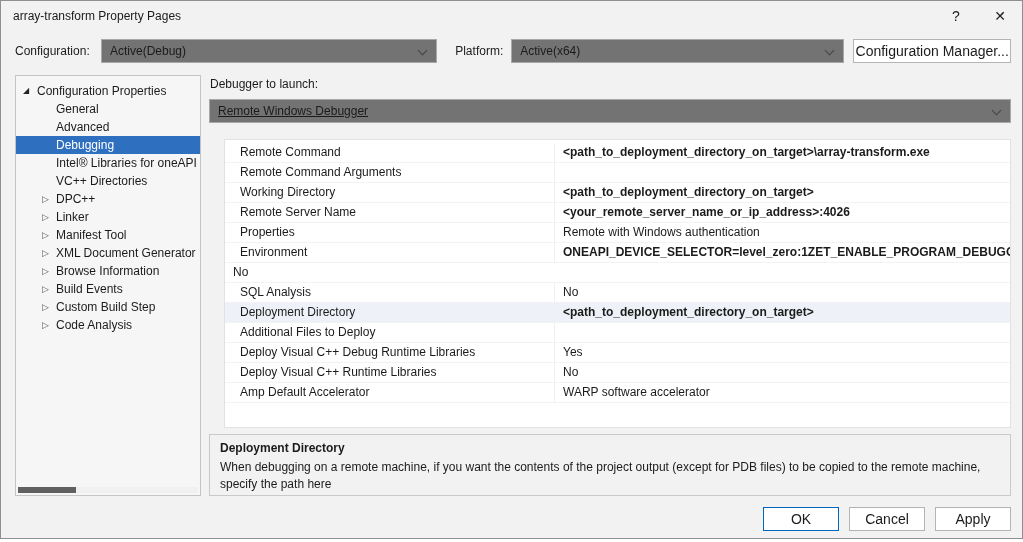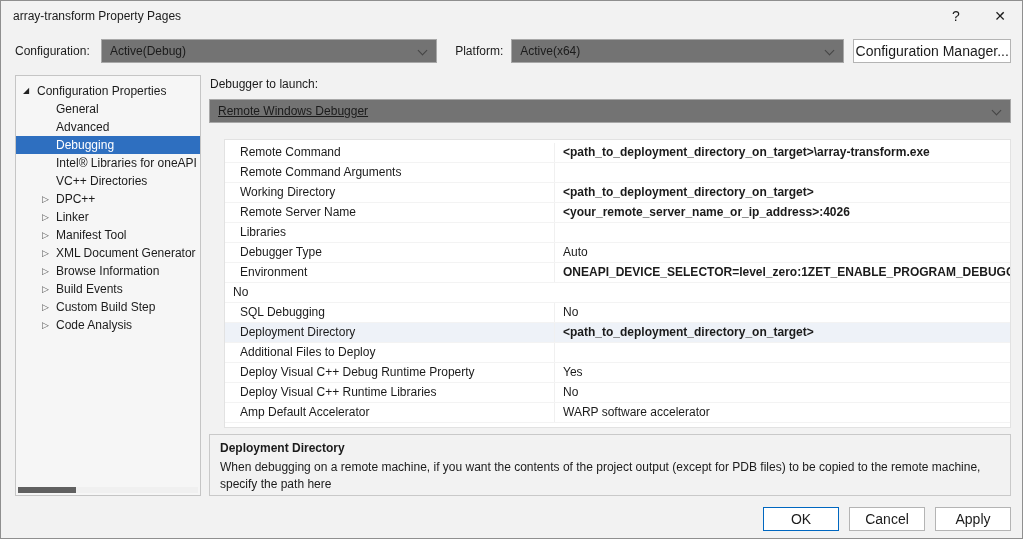--- a/index.html
+++ b/index.html
@@ -228,47 +228,44 @@
   </div>
           <div class="prop-row">
     <div class="prop-name">Working Directory</div>
     <div class="prop-value bold">&lt;path_to_deployment_directory_on_target&gt;</div>
   </div>
           <div class="prop-row">
     <div class="prop-name">Remote Server Name</div>
     <div class="prop-value bold">&lt;your_remote_server_name_or_ip_address&gt;:4026</div>
   </div>
           <div class="prop-row">
-    <div class="prop-name">Libraries</div>
-  </div>
-          <div class="prop-row">
-    <div class="prop-name">Debugger Type</div>
-    <div class="prop-value">Auto</div>
+    <div class="prop-name">Properties</div>
+    <div class="prop-value">Remote with Windows authentication</div>
   </div>
           <div class="prop-row">
     <div class="prop-name">Environment</div>
     <div class="prop-value bold">ONEAPI_DEVICE_SELECTOR=level_zero:1ZET_ENABLE_PROGRAM_DEBUGGING=1</div>
   </div>
           <div class="prop-row">
     <div class="prop-value">No</div>
   </div>
           <div class="prop-row">
-    <div class="prop-name">SQL Debugging</div>
+    <div class="prop-name">SQL Analysis</div>
     <div class="prop-value">No</div>
   </div>
           <div class="prop-row selected">
     <div class="prop-name">Deployment Directory</div>
     <div class="prop-value bold">&lt;path_to_deployment_directory_on_target&gt;</div>
   </div>
           <div class="prop-row">
     <div class="prop-name">Additional Files to Deploy</div>
     <div class="prop-value"></div>
   </div>
           <div class="prop-row">
-    <div class="prop-name">Deploy Visual C++ Debug Runtime Property</div>
+    <div class="prop-name">Deploy Visual C++ Debug Runtime Libraries</div>
     <div class="prop-value">Yes</div>
   </div>
           <div class="prop-row">
     <div class="prop-name">Deploy Visual C++ Runtime Libraries</div>
     <div class="prop-value">No</div>
   </div>
           <div class="prop-row">
     <div class="prop-name">Amp Default Accelerator</div>
     <div class="prop-value">WARP software accelerator</div>
   </div>

